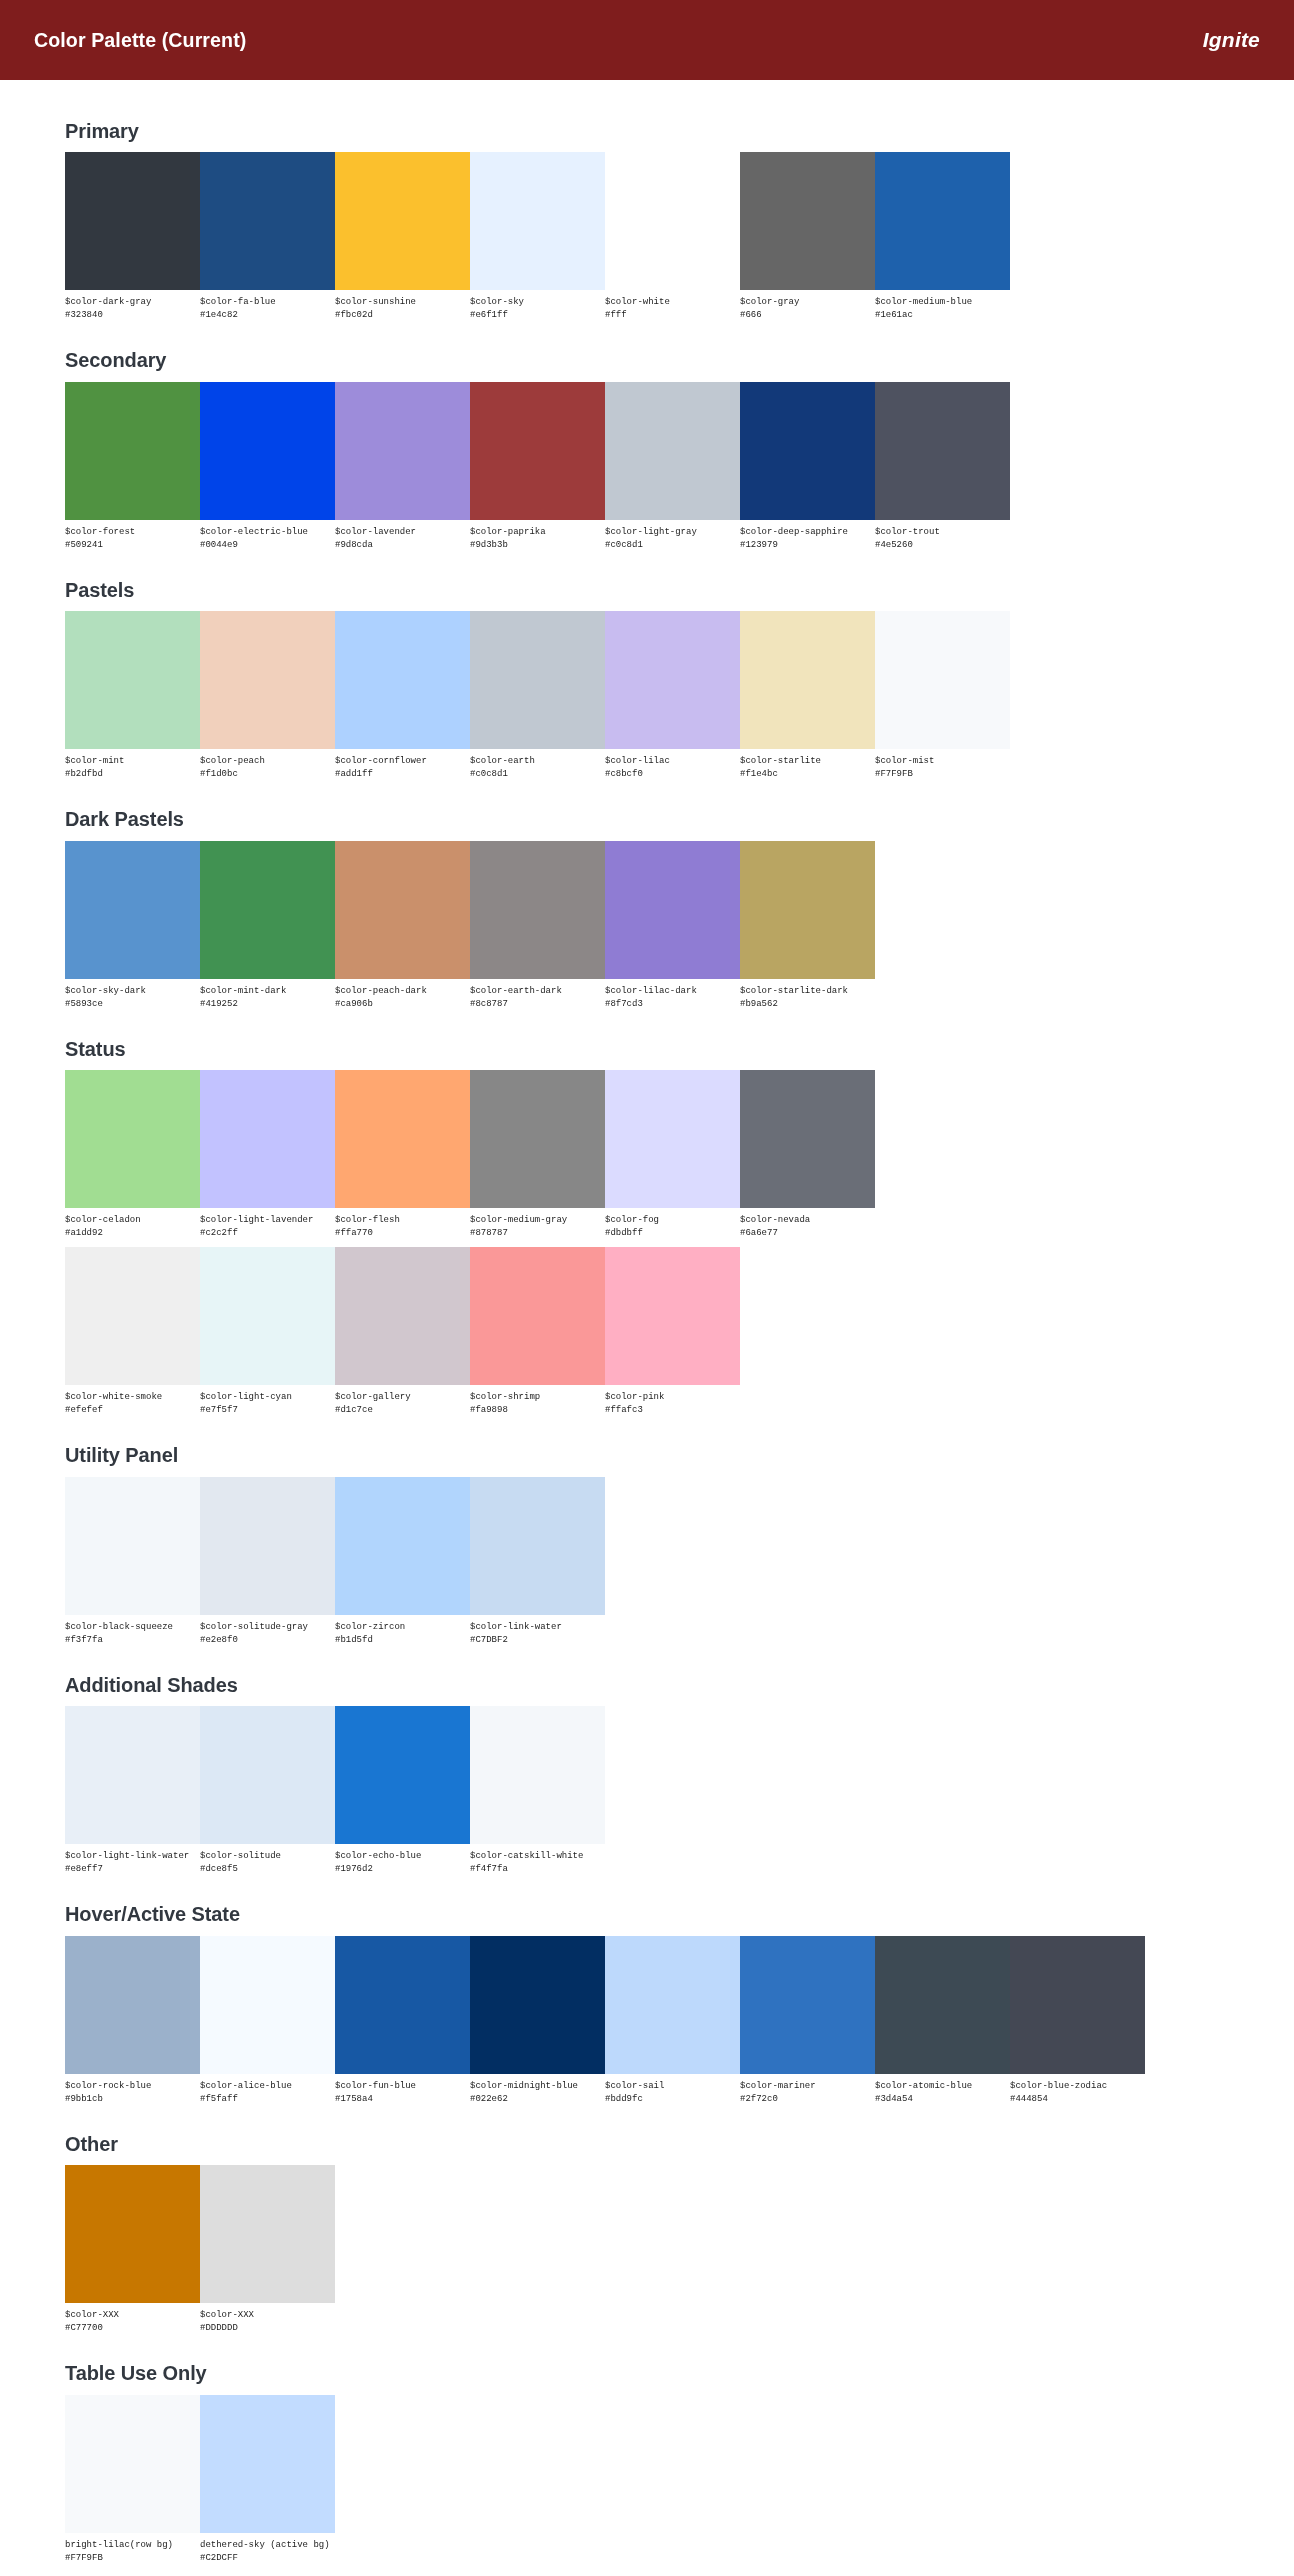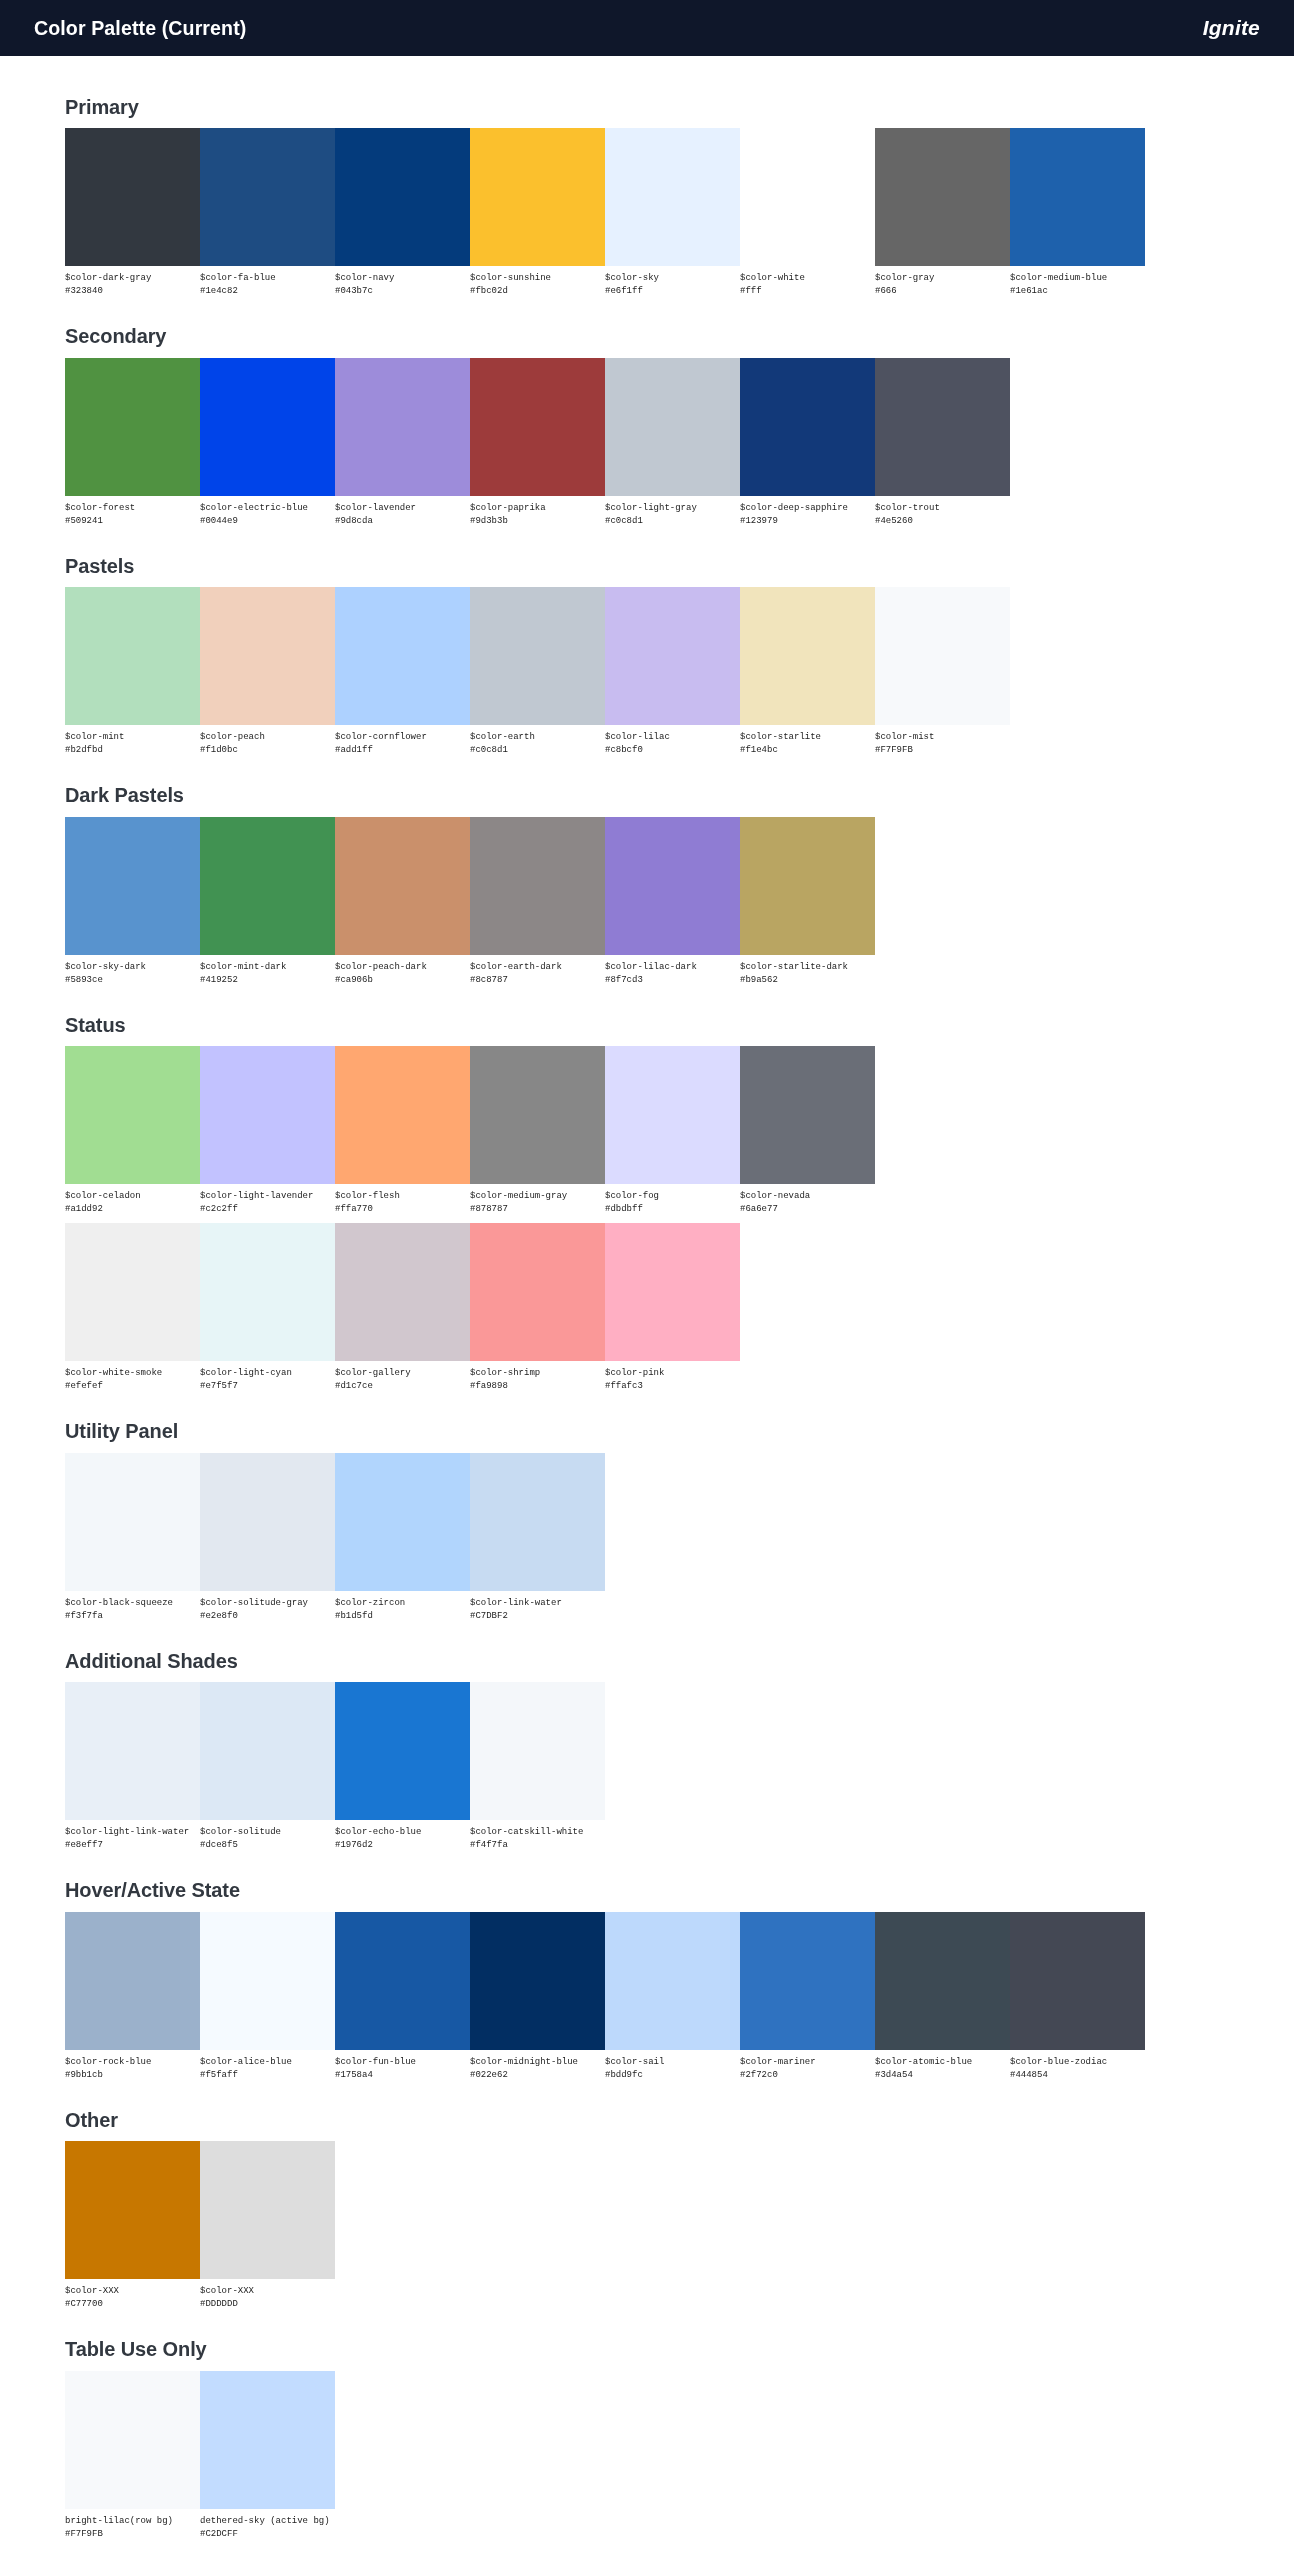--- a/index.html
+++ b/index.html
@@ -11,22 +11,22 @@
     font-family: "Liberation Sans", sans-serif;
   }
   body {
     width: 1295px;
     min-height: 2576px;
     position: relative;
   }
 
   
   .app-header {
-    height: 56px;
-    background: #0f172a;
+    height: 80px;
+    background: #7f1d1d;
     display: flex;
     align-items: center;
     justify-content: space-between;
     padding: 0 35px 0 34px;
   }
   .app-header .title {
     color: #ffffff;
     font-size: 19.6px;
     font-weight: 700;
     letter-spacing: 0.1px;
@@ -116,27 +116,20 @@
             </div>
           </div>
           <div class="swatch">
             <div class="chip" style="background: rgb(30, 76, 130);"></div>
             <div class="meta">
               <div class="var-name">$color-fa-blue</div>
               <div class="hex">#1e4c82</div>
             </div>
           </div>
           <div class="swatch">
-            <div class="chip" style="background: rgb(4, 59, 124);"></div>
-            <div class="meta">
-              <div class="var-name">$color-navy</div>
-              <div class="hex">#043b7c</div>
-            </div>
-          </div>
-          <div class="swatch">
             <div class="chip" style="background: rgb(251, 192, 45);"></div>
             <div class="meta">
               <div class="var-name">$color-sunshine</div>
               <div class="hex">#fbc02d</div>
             </div>
           </div>
           <div class="swatch">
             <div class="chip" style="background: rgb(230, 241, 255);"></div>
             <div class="meta">
               <div class="var-name">$color-sky</div>

